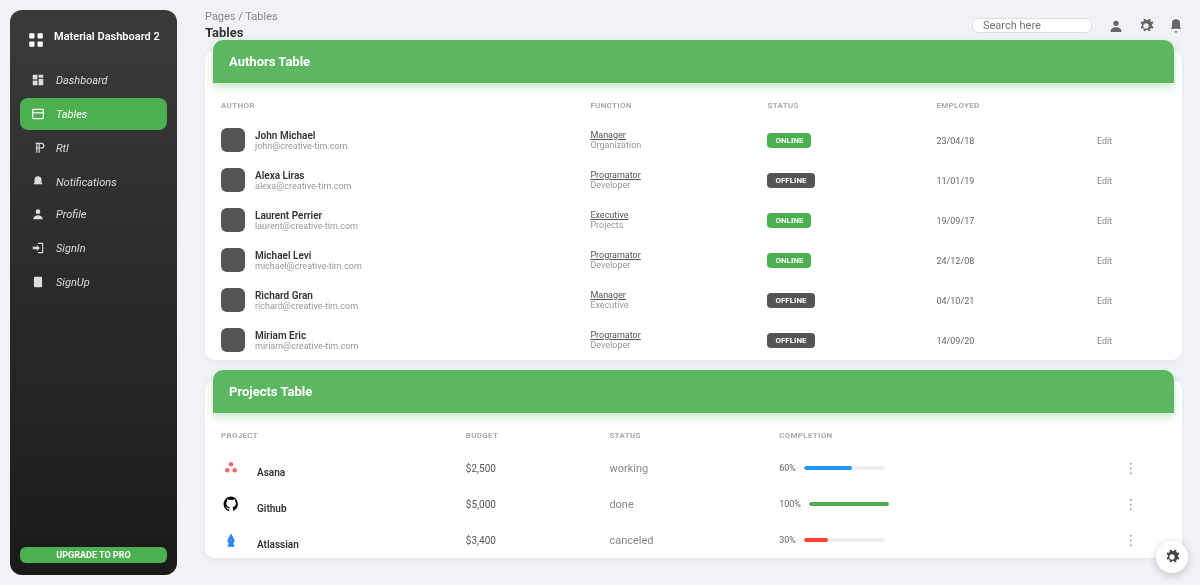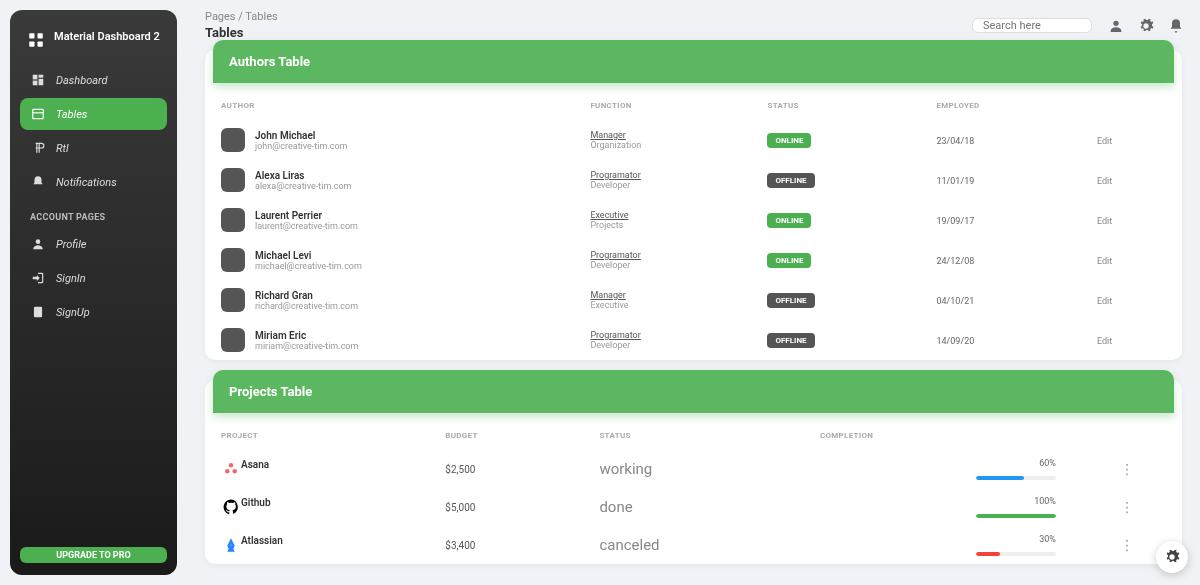--- a/index.html
+++ b/index.html
@@ -37,26 +37,26 @@
 .author-name { font-weight:600; font-size:10px; color:#333; }
 .author-email { font-size:9px; color:#999; }
 .func-title { font-size:9px; color:#555;text-decoration:underline; }
 .func-sub { font-size:9px; color:#999; }
 .badge { display:inline-block; padding:3px 8px; border-radius:4px; font-size:8px; font-weight:700; color:#fff; text-transform:uppercase; }
 .badge.online { background:#4caf50; }
 .badge.offline { background:#555; }
 .date { font-size:9px; color:#666; }
 .edit-link { font-size:9px; color:#888; cursor:pointer; }
 
-.proj-cell { display:flex; align-items:flex-start; gap:0; }
+.proj-cell { display:flex; align-items:flex-end; gap:16px; }
 .proj-icon { width:20px; height:20px; display:flex; align-items:center; justify-content:center; }
 .proj-name { font-weight:600; font-size:10px; color:#333; }
 .budget { font-size:10px; color:#555; }
-.status-text { font-size:15px; color:#888; }
-.completion { display:flex; align-items:flex-end; gap:8px;flex-direction:column; }
+.status-text { font-size:11px; color:#888; }
+.completion { display:flex; align-items:center; gap:8px; }
 .pct { font-size:9px; color:#666; }
 .bar { width:80px; height:4px; background:#eee; border-radius:2px; overflow:hidden; }
 .bar-fill { height:100%; border-radius:2px; }
 .more-icon { color:#999; cursor:pointer; font-size:14px; text-align:center; }
 
 .fab { position:fixed; bottom:12px; right:12px; width:32px; height:32px; border-radius:50%; background:#fff; box-shadow:0 2px 8px rgba(0,0,0,0.2); display:flex; align-items:center; justify-content:center; cursor:pointer; color:#444; }
 .main::-webkit-scrollbar{width:0}
 </style>
 </head>
 <body>
@@ -104,21 +104,20 @@
       </div>
       <div class="nav-item">
         <span class="nav-icon">
           <svg viewBox="0 0 24 24" width="14" height="14" fill="currentColor">
             <path d="M12 2a6 6 0 00-6 6v5l-2 3h16l-2-3V8a6 6 0 00-6-6z"></path>
           </svg>
         </span>
         <span>Notifications</span>
       </div>
     </div>
-  <div class="section-label">ACCOUNT PAGES</div>
   <div class="nav" id="nav-account">
       <div class="nav-item">
         <span class="nav-icon">
           <svg viewBox="0 0 24 24" width="14" height="14" fill="currentColor">
             <circle cx="12" cy="8" r="4"></circle>
             <path d="M4 20c0-4 4-6 8-6s8 2 8 6v1H4z"></path>
           </svg>
         </span>
         <span>Profile</span>
       </div>

